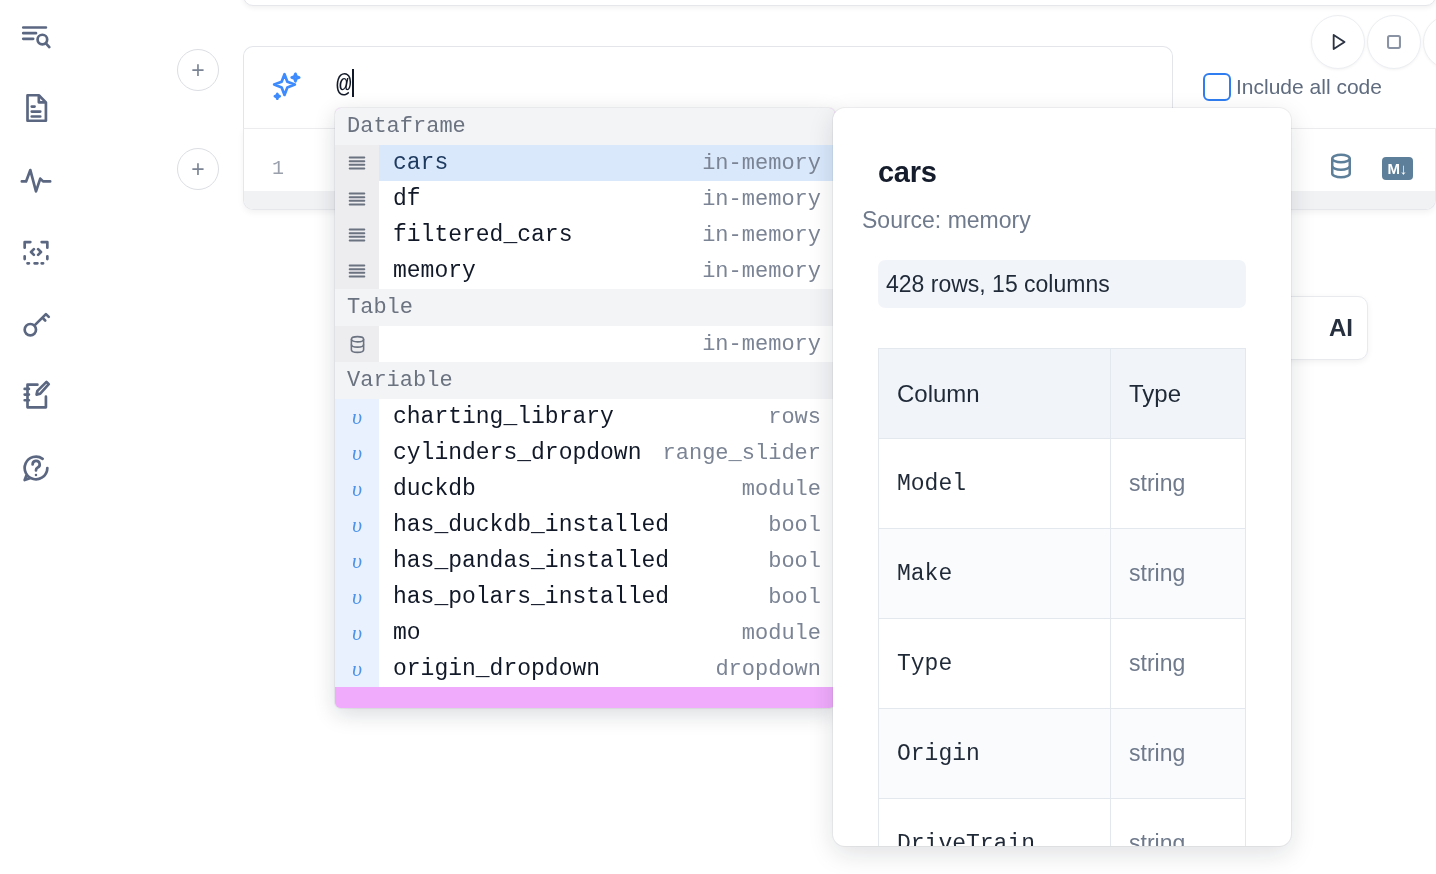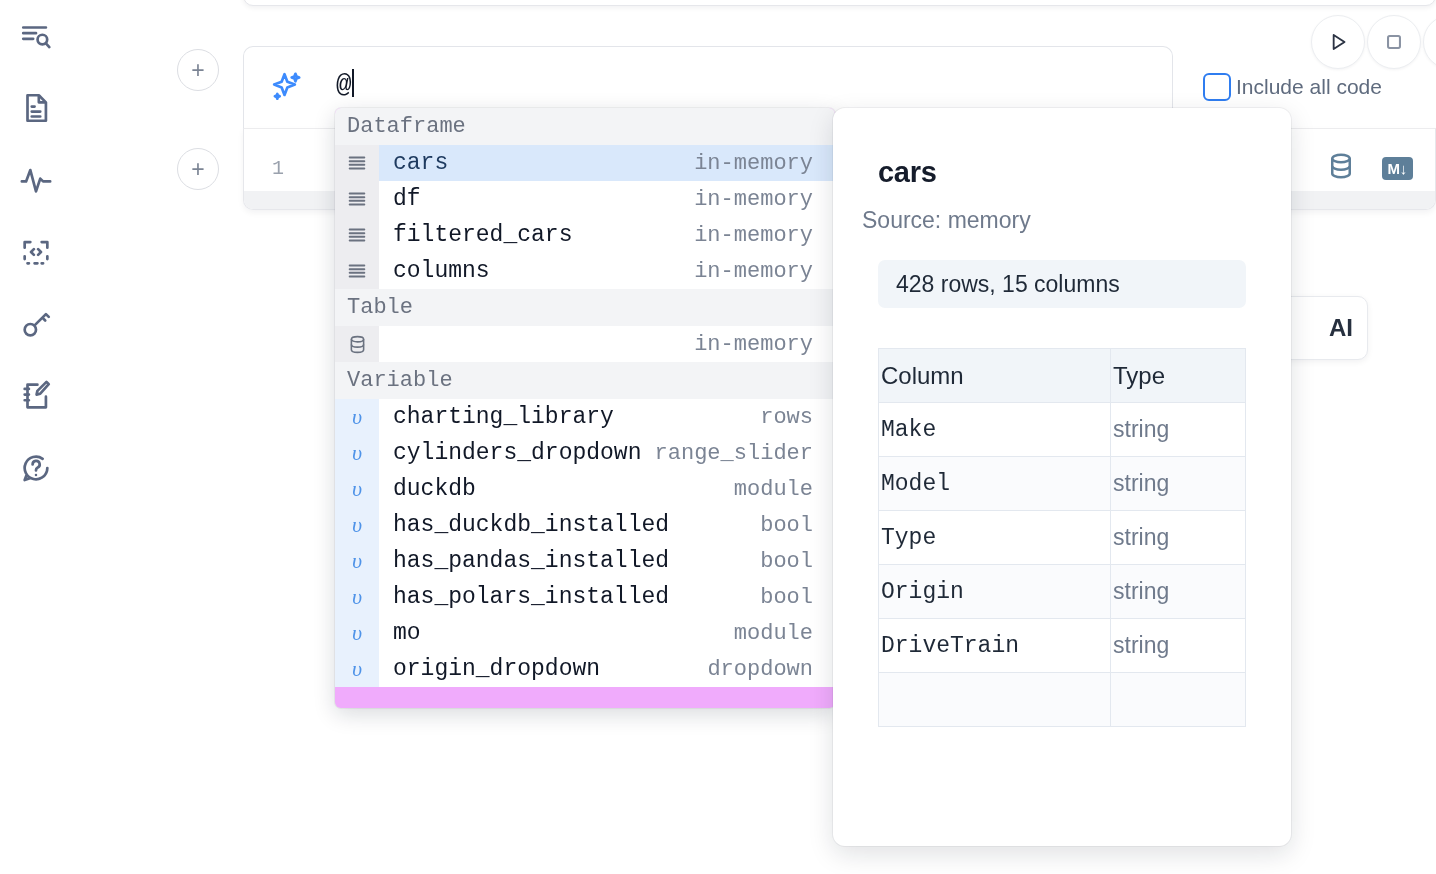--- a/index.html
+++ b/index.html
@@ -139,21 +139,21 @@
     background:#ededf0; color:#6b7280;
   }
   .ac-gutter.var { background:#e8f1fd; color:#4f93e8; font-style: italic;
                    font-size: 22px; font-family:"Liberation Serif", serif; }
   .ac-name {
     flex: 1 1 auto; padding-left: 14px; font-size: 23px; color:#111827;
     white-space:nowrap;
   }
   .ac-row.sel .ac-name { color:#1e3a5f; }
   .ac-type {
-    position:absolute; right: 8px; padding-right: 14px;
+    position:absolute; right: 0; padding-right: 14px;
     font-size: 22px; color:#7b8494; white-space:nowrap;
   }
 
   
   .detail {
     position:absolute; left: 833px; top: 108px; width: 458px; height: 738px;
     background:#fff; border-radius: 12px;
     box-shadow: 0 8px 26px rgba(15,23,42,.13), 0 0 0 1px rgba(15,23,42,.05);
     overflow:hidden; z-index: 25;
   }
@@ -161,30 +161,30 @@
     position:absolute; left: 45px; top: 48px;
     font-size: 29px; font-weight: 700; color:#151c2b; letter-spacing:-0.3px;
   }
   .d-source {
     position:absolute; left: 29px; top: 99px;
     font-size: 23px; color:#6f7a8c;
   }
   .d-shape {
     position:absolute; left: 45px; top: 152px; width: 368px; height: 48px;
     background:#f1f5f9; border-radius: 7px;
-    display:flex; align-items:center; padding-left: 18px;
+    display:flex; align-items:center; padding-left: 8px;
     font-size: 23px; color:#1f2937;
   }
   .d-table {
     position:absolute; left: 45px; top: 240px; width: 368px;
     border-collapse: collapse; table-layout: fixed;
   }
   .d-table th, .d-table td {
-    border: 1px solid #e3e8ef; height: 54px; text-align:left;
-    padding-left: 2px; vertical-align: middle;
+    border: 1px solid #e3e8ef; height: 90px; text-align:left;
+    padding-left: 18px; vertical-align: middle;
   }
   .d-table th {
     background:#f1f5f9; font-weight: 400; font-size: 24px; color:#1f2937;
   }
   .d-table th:first-child, .d-table td:first-child { width: 232px; }
   .d-col {
     font-family:"Liberation Mono", monospace; font-size: 23px; color:#1f2937;
   }
   .d-type { font-size: 23px; color:#6f7a8c; }
   .d-table tr:nth-child(even) td { background:#fafbfd; }
@@ -326,21 +326,21 @@
         </div>
         <div class="ac-name">filtered_cars</div>
         <div class="ac-type">in-memory</div>
       </div>
       <div class="ac-row">
         <div class="ac-gutter">
           <svg width="22" height="22" viewBox="0 0 24 24" fill="none" stroke="currentColor" stroke-width="2.1" stroke-linecap="round">
             <path d="M4 6h16M4 10h16M4 14h16M4 18h16"></path>
           </svg>
         </div>
-        <div class="ac-name">columns</div>
+        <div class="ac-name">memory</div>
         <div class="ac-type">in-memory</div>
       </div>
       <div class="ac-section">Table</div>
       <div class="ac-row">
         <div class="ac-gutter">
           <svg width="21" height="21" viewBox="0 0 24 24" fill="none" stroke="currentColor" stroke-width="1.8">
             <ellipse cx="12" cy="6" rx="7" ry="3"></ellipse>
             <path d="M5 6v6c0 1.7 3.1 3 7 3s7-1.3 7-3V6"></path>
             <path d="M5 12v6c0 1.7 3.1 3 7 3s7-1.3 7-3v-6"></path>
           </svg>
@@ -396,28 +396,28 @@
     <div class="d-shape">428 rows, 15 columns</div>
     <table class="d-table">
       <thead>
         <tr>
           <th>Column</th>
           <th>Type</th>
         </tr>
       </thead>
       <tbody id="detail-rows">
           <tr>
+            <td class="d-col">Model</td>
+            <td class="d-type">string</td>
+          </tr>
+          <tr>
             <td class="d-col">Make</td>
             <td class="d-type">string</td>
           </tr>
           <tr>
-            <td class="d-col">Model</td>
-            <td class="d-type">string</td>
-          </tr>
-          <tr>
             <td class="d-col">Type</td>
             <td class="d-type">string</td>
           </tr>
           <tr>
             <td class="d-col">Origin</td>
             <td class="d-type">string</td>
           </tr>
           <tr>
             <td class="d-col">DriveTrain</td>
             <td class="d-type">string</td>

